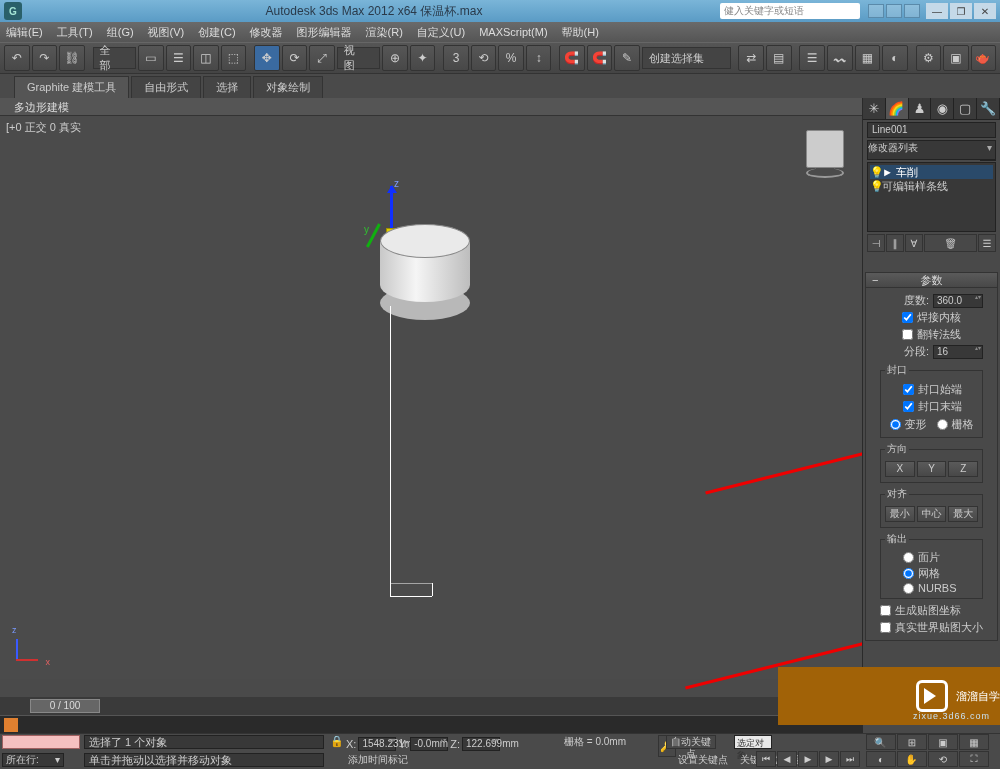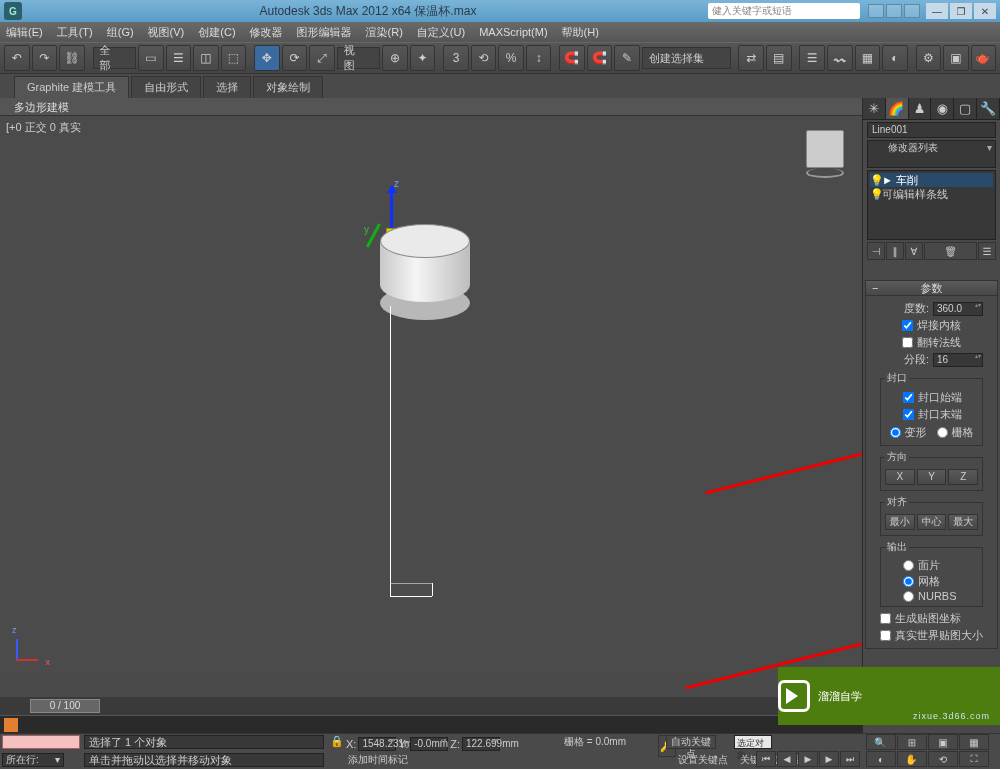--- a/index.html
+++ b/index.html
@@ -2,21 +2,21 @@
 <html><head>
 <meta charset="utf-8">
 <style>
 * { margin: 0; padding: 0; box-sizing: border-box; font-family: "Microsoft YaHei", Arial, sans-serif; font-size: 11px; }
 body { width: 1000px; height: 769px; background: #4a4a4a; overflow: hidden; position: relative; }
 
 
 .titlebar { height: 22px; background: linear-gradient(#7ab5d8, #5a9bc5); display: flex; align-items: center; padding: 0 4px; color: #fff; }
 .titlebar .logo { width: 18px; height: 18px; background: #2a606a; border-radius: 3px; display: flex; align-items: center; justify-content: center; color: #a5e5d5; font-weight: bold; margin-right: 6px; font-size: 10px;}
 .titlebar .title { flex: 1; text-align: center; font-size: 12px; color: #2a3a4a; }
-.titlebar .search-box { width: 152px; height: 16px; background: #fff; color: #888; padding: 0 4px; font-size: 10px; line-height: 16px; border-radius: 2px; }
+.titlebar .search-box { width: 140px; height: 16px; background: #fff; color: #888; padding: 0 4px; font-size: 10px; line-height: 16px; border-radius: 2px; }
 .titlebar .win-icons { display: flex; gap: 2px; margin-left: 6px; }
 .titlebar .win-icons span { width: 22px; height: 16px; background: #c5d9e8; display: flex; align-items: center; justify-content: center; color: #444; font-size: 10px;}
 .titlebar .small-icons { display: flex; gap: 2px; margin-left: 8px; }
 .titlebar .small-icons span { width: 16px; height: 14px; background: rgba(255,255,255,0.2); border: 1px solid #5a8aaa;}
 
 
 .menubar { height: 20px; background: linear-gradient(#6a6a6a, #555); display: flex; align-items: center; padding: 0 6px; color: #ddd; font-size: 11px; }
 .menubar span { margin-right: 14px; cursor: default; }
 
 
@@ -71,21 +71,21 @@
 
 
 .cmdpanel { position: absolute; top: 98px; right: 0; width: 138px; bottom: 26px; background: #494949; border-left: 1px solid #2a2a2a; color: #ccc; font-size: 11px; }
 .cmd-tabs { display: flex; background: #3a3a3a; height: 22px; border-bottom: 1px solid #222;}
 .cmd-tabs span { flex:1; display:flex; align-items:center; justify-content:center; border-right:1px solid #222; font-size: 13px;}
 .cmd-tabs span.active { background:#555; color:#f0a030;}
 
 .namefield { margin: 2px 4px; height: 16px; background: #383838; border: 1px solid #222; padding: 0 4px; color: #ccc; font-size: 10px; line-height: 14px;}
 .color-swatch { position:absolute; right:4px; top:25px; width:16px; height:14px; background:#a8d8e0; border:1px solid #222;}
 
-.modlist-dd { margin: 2px 4px; height: 28px; background: #383838; border: 1px solid #222; padding: 0 20px; color: #ccc; font-size: 10px; line-height: 14px; position: relative;}
+.modlist-dd { margin: 2px 4px; height: 20px; background: #383838; border: 1px solid #222; padding: 0 0; color: #ccc; font-size: 10px; line-height: 14px; position: relative;}
 .modlist-dd::after { content:"▾"; position:absolute; right:3px; top:0; color:#aaa;}
 
 .mod-btns { display:flex; flex-wrap:wrap; margin: 2px 4px; gap:1px;}
 .mod-btns .b { flex: 1 0 45%; height: 16px; background: linear-gradient(#5a5a5a,#484848); border: 1px solid #333; text-align:center; font-size:10px; line-height:14px; color:#ccc;}
 .mod-btns .b.hl { background:#5a8aa0;}
 
 .stack { margin: 2px 4px; background: #383838; border: 1px solid #222; height: 70px; padding: 2px;}
 .stack .row { display:flex; align-items:center; font-size:10px; height: 14px;}
 .stack .row.sel { background: #2a4a6a; color:#fff;}
 .stack .icon { width: 10px; margin-right: 2px; }
@@ -139,21 +139,21 @@
 .autokey { position:absolute; right:284px; bottom:20px; width:50px; height:14px; background:#484848; border:1px solid #333; text-align:center; font-size:10px; line-height:12px;}
 .selset-dd { position:absolute; left:734px; bottom:20px; width:38px; height:14px; background:#e8e8e8; border:1px solid #222; color:#333; font-size:9px; line-height:12px; padding:1px 2px;}
 .setkey { position:absolute; left:678px; bottom:2px; font-size:10px;}
 .keyfilter { position:absolute; left:740px; bottom:2px; font-size:10px;}
 .key-icon { position:absolute; left:658px; bottom:12px; width:18px; height:22px; background:#484848; border:1px solid #333; display:flex; align-items:center; justify-content:center;}
 
 .vp-controls { position:absolute; right:2px; bottom:2px; display:flex; flex-wrap:wrap; width:132px; gap:1px;}
 .vp-controls span { width:30px; height:16px; background:#484848; border:1px solid #333; display:flex; align-items:center; justify-content:center; font-size:10px;}
 
 
-.watermark { position:absolute; right:0; bottom:44px; width:222px; height:58px; background:#4d7c0f; display:flex; align-items:center; justify-content:flex-start; color:#fff; font-size:22px; z-index:50;}
+.watermark { position:absolute; right:0; bottom:44px; width:222px; height:58px; background:#a16207; display:flex; align-items:center; justify-content:flex-end; color:#fff; font-size:22px; z-index:50;}
 .watermark .play { width:32px; height:32px; border:3px solid #fff; border-radius:6px; display:flex; align-items:center; justify-content:center; margin-right:8px;}
 .watermark .play::before { content:""; border:8px solid transparent; border-left:12px solid #fff; margin-left:4px;}
 .watermark .sub { font-size:9px; position:absolute; bottom:4px; right:10px; letter-spacing:1px; color:#c8e0f0;}
 
 </style>
 </head>
 <body>
 
 <div class="titlebar">
   <div class="logo">G</div>

